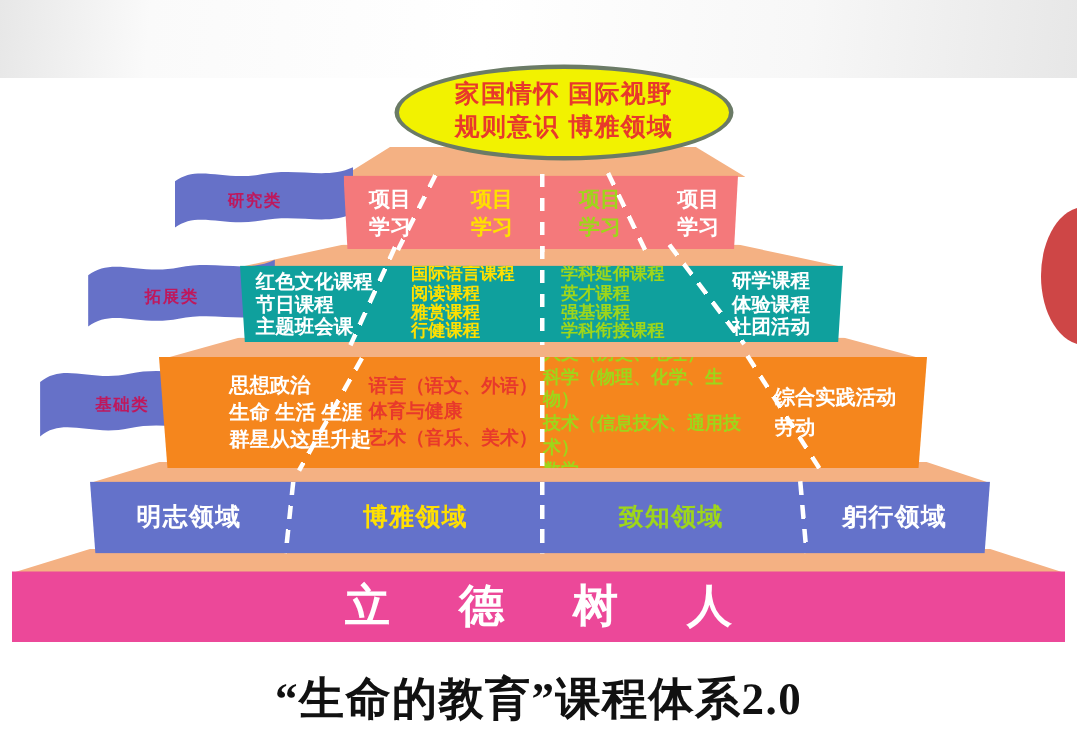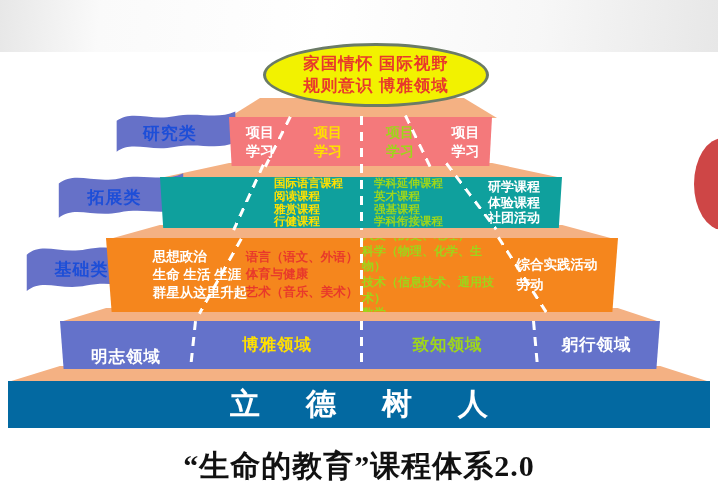--- a/index.html
+++ b/index.html
@@ -30,21 +30,21 @@
   
   .face{position:absolute;z-index:3;}
   .face-research{left:229px;top:117px;width:263px;height:49px;background:#F4797B;
     clip-path:polygon(0 0,100% 0,99% 100%,1% 100%);}
   .face-expansion{left:160px;top:177px;width:402px;height:51px;background:#0FA09D;
     clip-path:polygon(0 0,100% 0,99.2% 100%,0.8% 100%);}
   .face-foundation{left:106px;top:238px;width:512px;height:74px;background:#F5861D;
     clip-path:polygon(0 0,100% 0,98.9% 100%,1.1% 100%);}
   .face-domains{left:60px;top:321px;width:600px;height:48px;background:#6472CA;
     clip-path:polygon(0 0,100% 0,99.4% 100%,0.6% 100%);}
-  .face-base{left:8px;top:381px;width:702px;height:47px;background:#0369a1;}
+  .face-base{left:8px;top:381px;width:702px;height:47px;background:#ec4899;}
   
   .cell{
     position:absolute;top:0;height:100%;display:flex;align-items:center;justify-content:center;
     white-space:pre-line;font-weight:700;pointer-events:none;
   }
   .c-white{color:#ffffff;}
   .c-yellow{color:#FFE000;}
   .c-lime{color:#9ED61A;}
   .c-red{color:#E8392B;}
   
@@ -56,40 +56,40 @@
   .ec2{left:97px;width:103px;font-size:11.5px;line-height:1.1;}
   .ec3{left:202px;width:93px;font-size:11.5px;line-height:1.1;}
   .ec4{left:308px;width:92px;font-size:13px;line-height:1.2;}
   
   .fc1{left:14px;width:160px;font-size:13.5px;line-height:1.35;}
   .fc2{left:130px;width:132px;font-size:12.5px;line-height:1.4;font-family:Liberation Serif, serif;}
   .fc3{left:256px;width:140px;font-size:12px;line-height:1.3;}
   .fc4{left:394px;width:114px;font-size:13.5px;line-height:1.45;}
   
   .dc{font-size:16.5px;letter-spacing:1px;}
-  .dc1{left:0;width:132px;margin-top:12px;}.dc2{left:132px;width:170px;}
+  .dc1{left:0;width:132px;}.dc2{left:132px;width:170px;}
   .dc3{left:302px;width:171px;}.dc4{left:473px;width:127px;}
   
   .base-label{
     width:100%;height:100%;display:flex;align-items:center;justify-content:center;
     color:#fff;font-size:30px;font-weight:600;letter-spacing:46px;padding-left:46px;
     box-sizing:border-box;
   }
   
   .dash{
     position:absolute;width:3px;z-index:5;transform-origin:top left;
     background:repeating-linear-gradient(to bottom,#ffffff 0 9px,transparent 9px 16px);
   }
   
   .flag{position:absolute;z-index:2;}
   .flag svg{position:absolute;left:0;top:0;width:100%;height:100%;}
   .flag-label{
     position:absolute;left:2%;top:0;width:86%;height:100%;
     display:flex;align-items:center;justify-content:center;
-    color:#1d4ed8;font-size:17px;font-weight:700;letter-spacing:1px;
+    color:#be185d;font-size:11px;font-weight:700;letter-spacing:1px;
   }
   .flag1{left:114px;top:105px;width:124px;height:56px;}
   .flag2{left:56px;top:166px;width:130px;height:62px;}
   .flag3{left:24px;top:236px;width:128px;height:66px;}
   
   .badge{
     position:absolute;left:263px;top:43px;width:226px;height:64px;z-index:6;
     background:#F2F200;border:3px solid #6B7B66;border-radius:50%;
     display:flex;flex-direction:column;align-items:center;justify-content:center;
     color:#E8392B;font-size:16.5px;font-weight:800;line-height:1.32;letter-spacing:1px;
@@ -140,20 +140,23 @@
 学习</div>
     <div class="cell rc rc2 c-yellow">项目
 学习</div>
     <div class="cell rc rc3 c-lime">项目
 学习</div>
     <div class="cell rc rc4 c-white">项目
 学习</div>
   </div>
 
   <div class="face face-expansion">
+    <div class="cell ec1 c-white">红色文化课程
+节日课程
+主题班会课</div>
     <div class="cell ec2 c-yellow">国际语言课程
 阅读课程
 雅赏课程
 行健课程</div>
     <div class="cell ec3 c-lime">学科延伸课程
 英才课程
 强基课程
 学科衔接课程</div>
     <div class="cell ec4 c-white">研学课程
 体验课程

